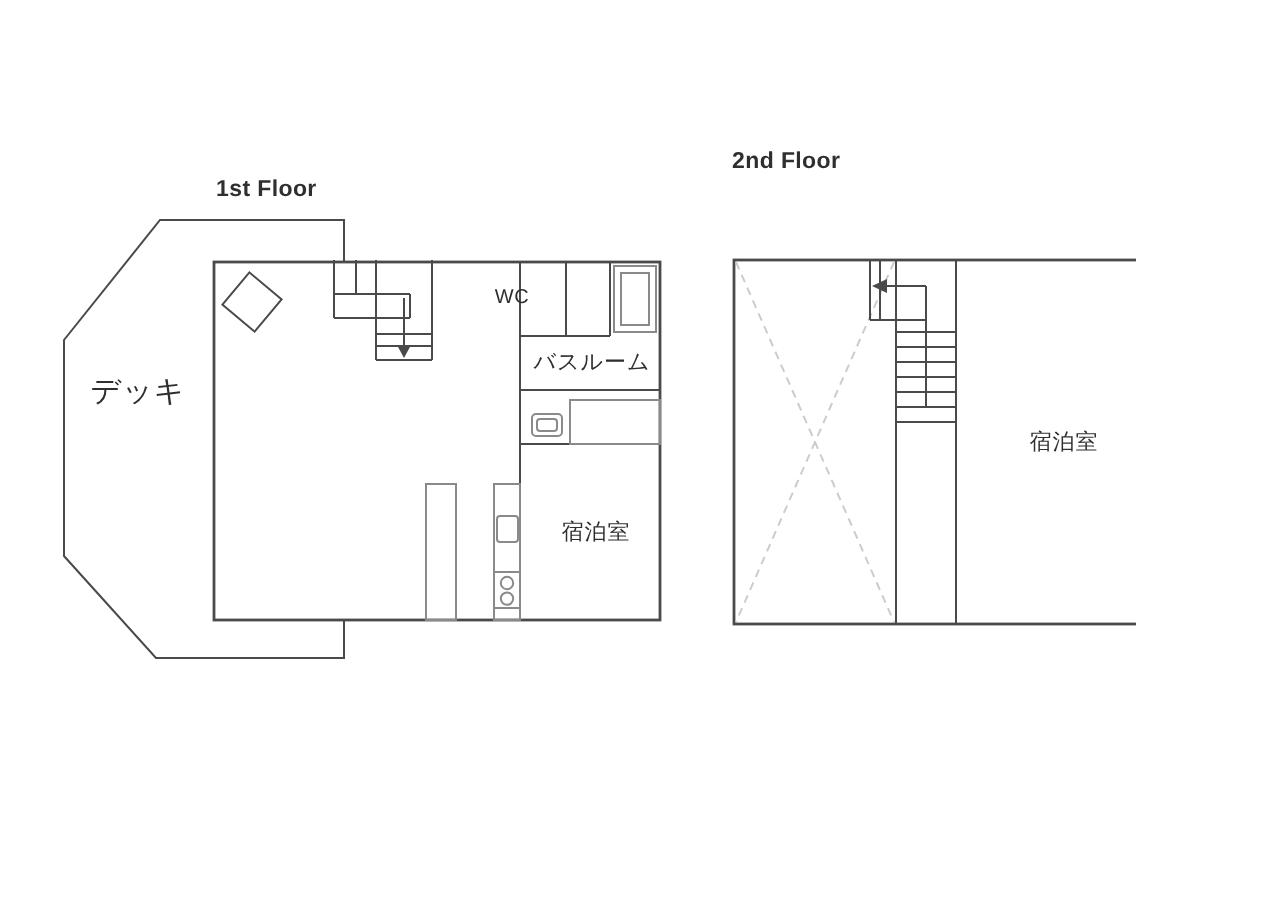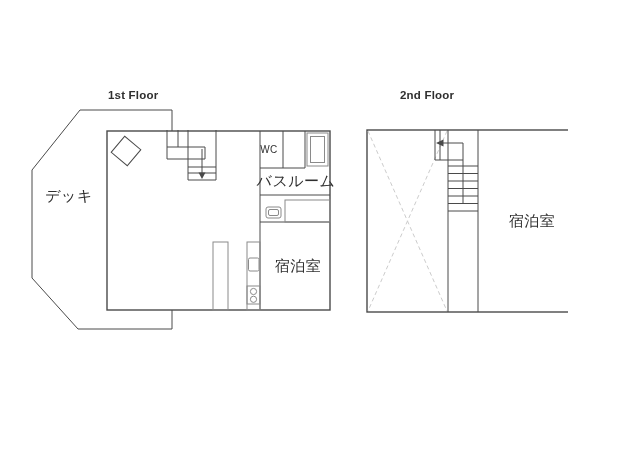--- a/index.html
+++ b/index.html
@@ -19,21 +19,21 @@
   .a{fill:var(--wall,#4a4a4a);stroke:none;}
   
   .floor-title{
     position:absolute;color:var(--text,#2f2f2f);
     font-size:11.5px;font-weight:600;letter-spacing:.2px;white-space:nowrap;
   }
   .lbl{
     position:absolute;transform:translate(-50%,-50%);
     color:var(--text,#2f2f2f);font-size:15px;letter-spacing:.5px;white-space:nowrap;
   }
-  .lbl.small{font-size:15px;}
+  .lbl.small{font-size:11px;}
   .lbl.wc{font-size:10px;letter-spacing:.3px;}
 </style>
 </head>
 <body>
 
 <div class="canvas">
 
   <svg width="640" height="452" viewBox="0 0 640 452">
 
     <g>
@@ -118,26 +118,26 @@
         <path class="i" d="M448,188.5 H478"></path>
         <path class="i" d="M448,196 H478"></path>
         <path class="i" d="M448,203.5 H478"></path>
         <path class="i" d="M448,211 H478"></path>
       </g>
     </g>
   </svg>
 
   <div class="floor-title" style="left:108px;top:89px;">1st Floor</div>
 
-  <div class="floor-title" style="left:366px;top:89px;margin-left:34px;">2nd Floor</div>
+  <div class="floor-title" style="left:366px;top:75px;">2nd Floor</div>
 
   <div class="lbl" style="left:69px;top:196px;">デッキ</div>
 
 
-  <div class="lbl wc" style="left:269px;top:149px;">WC</div>
+  <div class="lbl wc" style="left:256px;top:149px;">WC</div>
 
   <div class="lbl small" style="left:296px;top:181px;">バスルーム</div>
 
   <div class="lbl small" style="left:298px;top:266px;">宿泊室</div>
 
   <div class="lbl small" style="left:532px;top:221px;">宿泊室</div>
 
 </div>
 
 </body></html>

